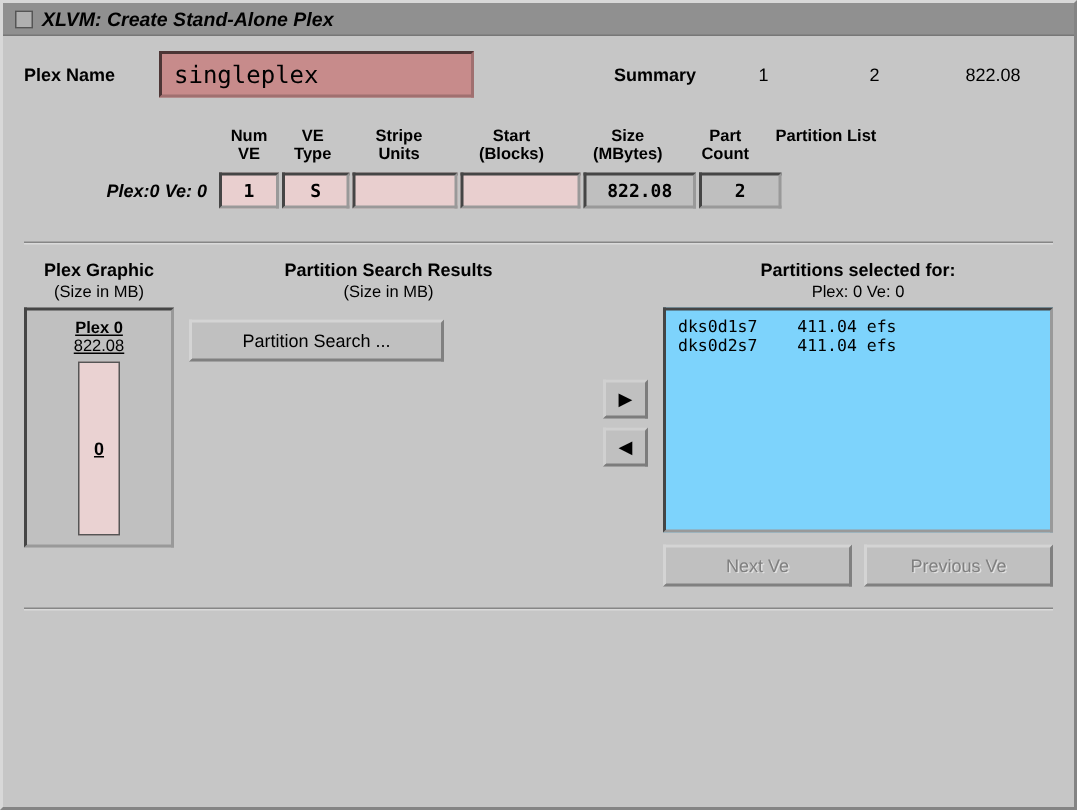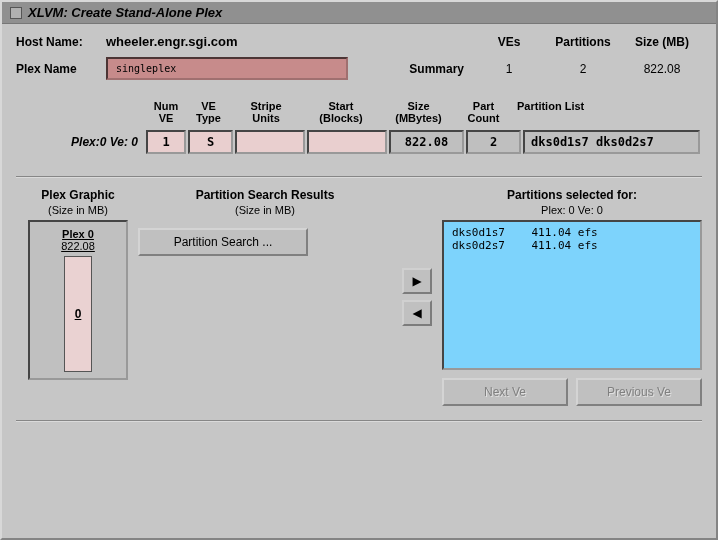--- a/index.html
+++ b/index.html
@@ -46,22 +46,22 @@
   .row { display: flex; align-items: center; }
   .lbl { font-size: 12px; }
   .bold { font-weight: bold; }
   .host-row { margin-bottom: 4px; }
   .host-row .hostname { font-weight: bold; font-size: 13px; }
   .plex-name-input {
     background: #c78b8b;
     border: 2px inset #a07070;
     padding: 4px 8px;
     font-family: monospace;
-    font-size: 10px;
-    width: 242px;
+    font-size: 16px;
+    width: 210px;
   }
   .summary-area {
     display: flex;
     gap: 4px;
     margin-left: auto;
     align-items: flex-end;
   }
   .sum-col { display:flex; flex-direction: column; align-items:center; gap: 10px; width: 70px;}
   .sum-col .hdr { font-weight: bold; }
   .sum-lbl { font-weight: bold; align-self:flex-end; padding-bottom:0; margin-right:6px; }
@@ -88,21 +88,21 @@
     font-weight:bold;
     padding: 3px 4px;
     text-align:center;
     margin-right: 2px;
   }
   .cell-ro { background: #bfbfbf; }
   .cell-plist { text-align:left; padding-left:8px; }
 
   .divider { border-top: 2px groove #dadada; margin: 18px 0 6px 0; }
 
-  .lower { display:flex; gap: 10px; margin-left: 12px; }
+  .lower { display:flex; gap: 10px; }
   .panel-title { text-align:center; font-size:12px; margin-bottom: 2px; }
   .panel-sub { text-align:center; font-size:11px; margin-bottom:4px; }
 
   .plex-graphic { width: 100px; }
   .pg-box { border: 2px inset #999; background: #c0c0c0; padding: 6px; display:flex; flex-direction:column; align-items:center; height: 160px; text-decoration: underline; }
   .pg-box .plexlabel { font-weight:bold; font-size:11px; }
   .pg-box .plexsize { font-size:11px; margin-bottom:4px; }
   .pg-bar { width: 28px; flex:1; background:#ead2d2; border:1px solid #555; display:flex; align-items:center; justify-content:center; font-weight:bold; font-size:12px; }
 
   .search-results { flex: 1; }
@@ -130,36 +130,20 @@
 <body>
 
 <div class="window">
   <div class="titlebar">
     <span class="sysicon"></span>
     <span>XLVM: Create Stand-Alone Plex</span>
   </div>
 
   <div class="content">
 
-    <div class="row host-row">
-      <span class="lbl bold" style="width:90px">Host Name:</span>
-      <span class="hostname">wheeler.engr.sgi.com</span>
-
-      <div class="summary-area">
-        <div class="sum-col">
-            <span class="hdr">VEs</span>
-          </div>
-        <div class="sum-col">
-            <span class="hdr">Partitions</span>
-          </div>
-        <div class="sum-col" style="width:80px">
-            <span class="hdr">Size (MB)</span>
-          </div>
-      </div>
-    </div>
 
     <div class="row">
       <span class="lbl bold" style="width:90px">Plex Name</span>
       <div class="plex-name-input"><span>singleplex</span></div>
 
       <div class="summary-area">
         <span class="sum-lbl">Summary</span>
         <div class="sum-col">
             <span>1</span>
           </div>
@@ -190,21 +174,20 @@
         <div class="col-plist">Partition List</div>
       </div>
       <div class="tbl-row">
         <div class="col-label">Plex:0 Ve: 0</div>
         <div class="cell col-numve">1</div>
         <div class="cell col-vetype">S</div>
         <div class="cell col-stripe"></div>
         <div class="cell col-start"></div>
         <div class="cell cell-ro col-size">822.08</div>
         <div class="cell cell-ro col-part">2</div>
-        <div class="cell cell-ro col-plist cell-plist">dks0d1s7 dks0d2s7</div>
       </div>
     </div>
 
     <div class="divider"></div>
 
     <div class="lower">
 
       <div class="plex-graphic">
         <div class="panel-title bold">Plex Graphic</div>
         <div class="panel-sub">(Size in MB)</div>

